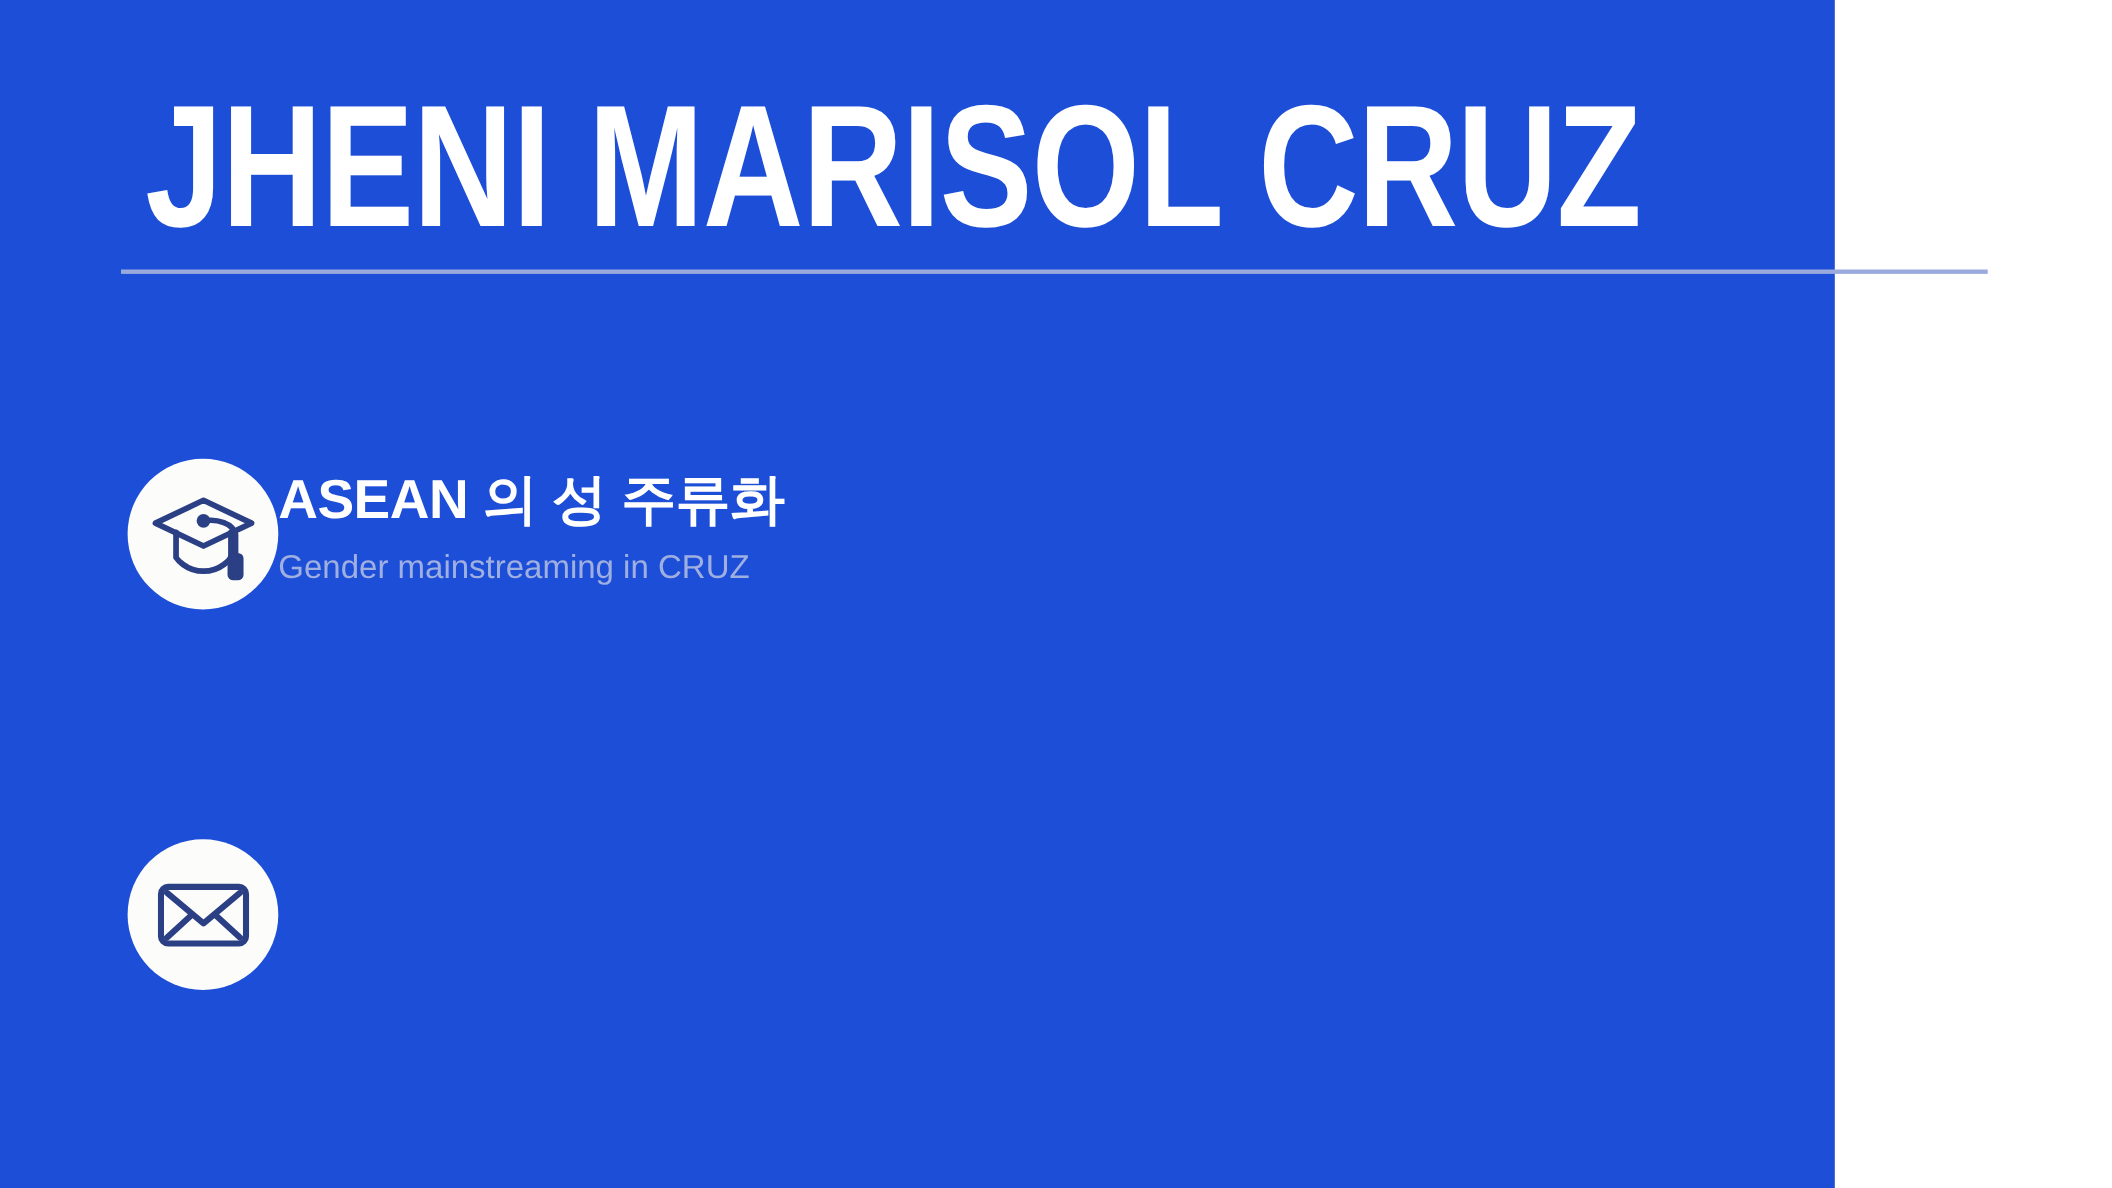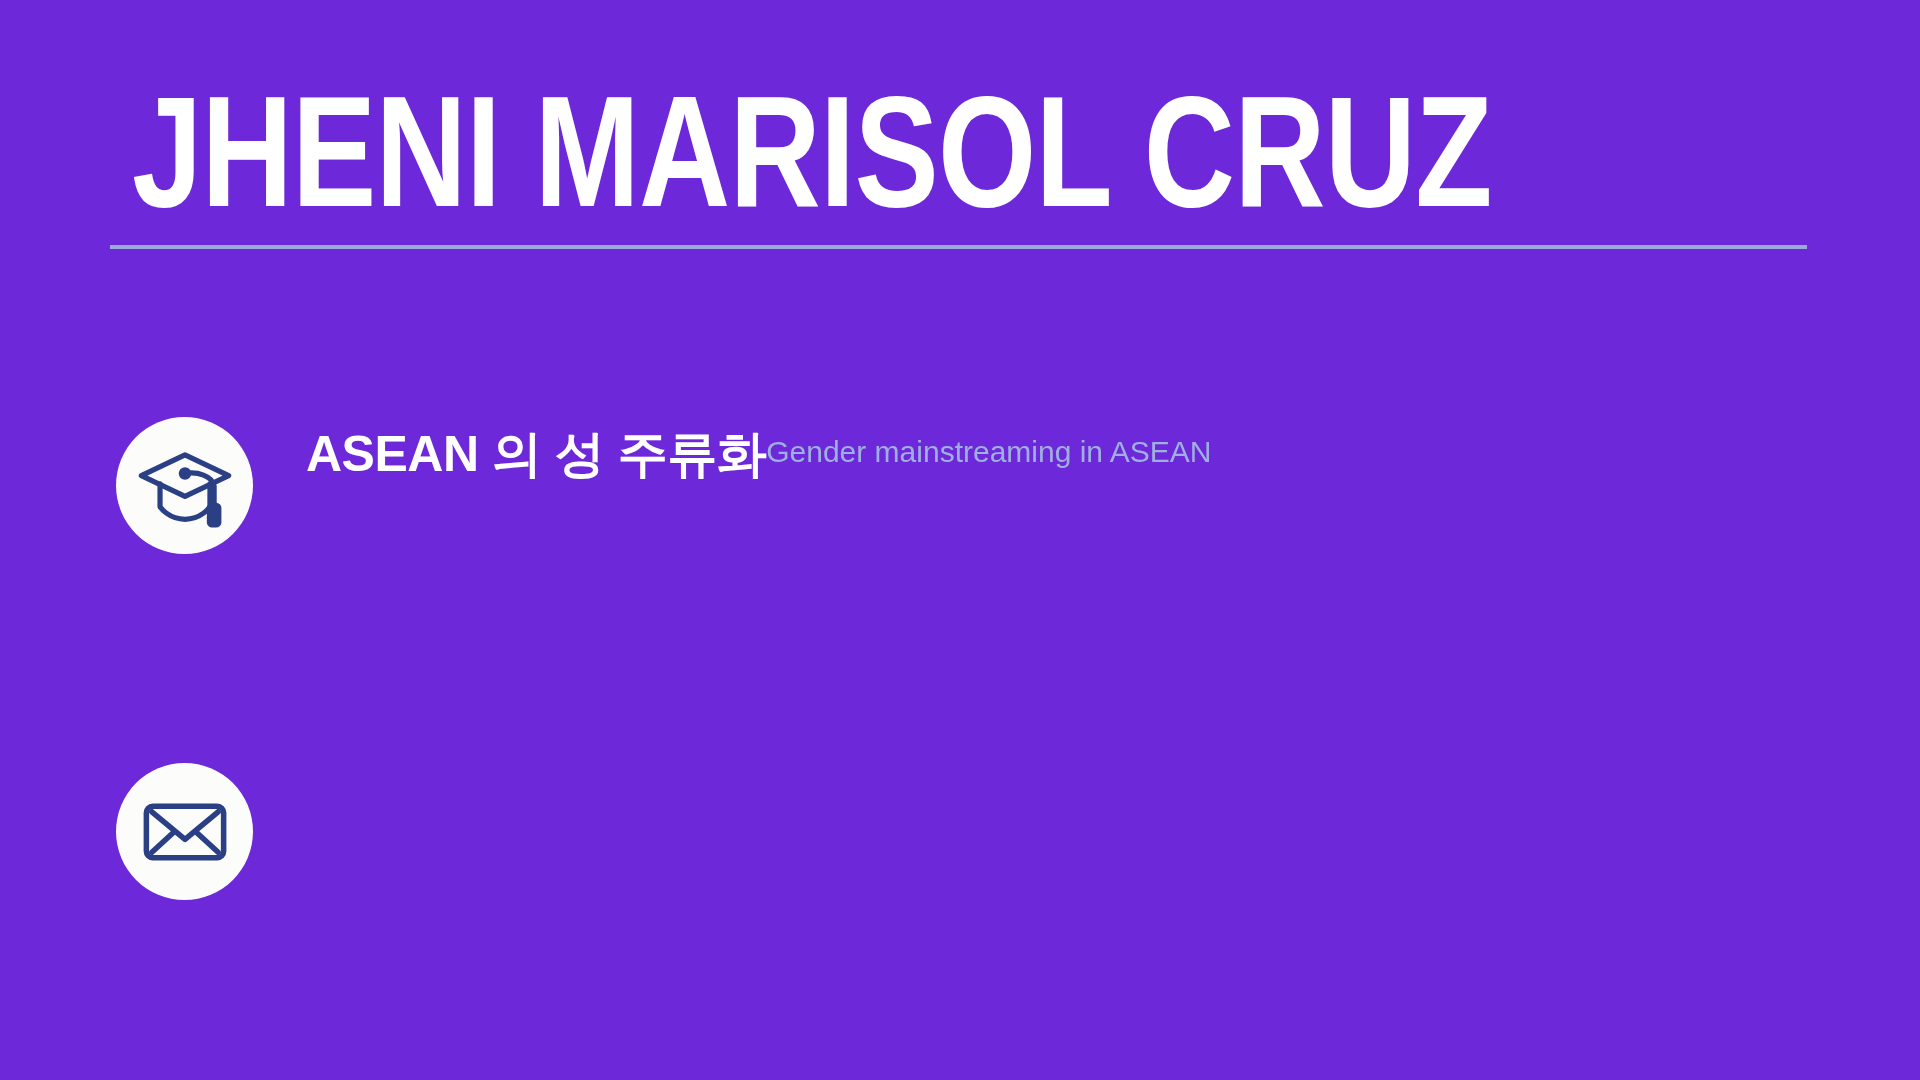--- a/index.html
+++ b/index.html
@@ -8,23 +8,23 @@
   }
   body {
     width: 1920px;
     height: 1080px;
     overflow: hidden;
     font-family: "Liberation Sans", "DejaVu Sans", sans-serif;
   }
 
   #slide {
     position: relative;
-    width: 1920px;
+    width: 1668px;
     height: 1080px;
-    background: #6d28d9;
+    background: #1d4ed8;
     box-sizing: border-box;
   }
 
   
   #title-block {
     position: absolute;
     left: 0;
     top: 0;
     width: 1920px;
   }
@@ -71,23 +71,22 @@
     background: #FCFCFA;
     flex: 0 0 auto;
     display: flex;
     align-items: center;
     justify-content: center;
   }
 
   .icon-circle svg { display: block; }
 
   .row-text {
-    margin-left: 53px;
     display: flex;
-    flex-direction: row;
+    flex-direction: column;
     justify-content: flex-end;
   }
 
   #edu-heading {
     color: #FFFFFF;
     font-weight: 700;
     font-size: 50px;
     line-height: 1.08;
     letter-spacing: -0.5px;
     white-space: nowrap;
@@ -140,21 +139,21 @@
         </g>
 
         <circle cx="50" cy="38" r="6" fill="#2B3F85"></circle>
 
         <rect x="71" y="66" width="14" height="24" rx="5" fill="#2B3F85"></rect>
       </svg>
     </div>
 
     <div class="row-text">
       <div id="edu-heading">ASEAN 의 성 주류화</div>
-      <div id="edu-subheading">Gender mainstreaming in ASEAN</div>
+      <div id="edu-subheading">Gender mainstreaming in CRUZ</div>
     </div>
   </div>
 
   <div class="info-row" id="info-row-email">
 
     <div class="icon-circle">
       <svg width="92" height="92" viewBox="0 0 100 100" aria-hidden="true">
         <g fill="none" stroke="#2B3F85" stroke-width="6" stroke-linejoin="round" stroke-linecap="round">
           <rect x="8" y="22" width="84" height="56" rx="7"></rect>
           <path d="M14 28 L50 58 L86 28"></path>

